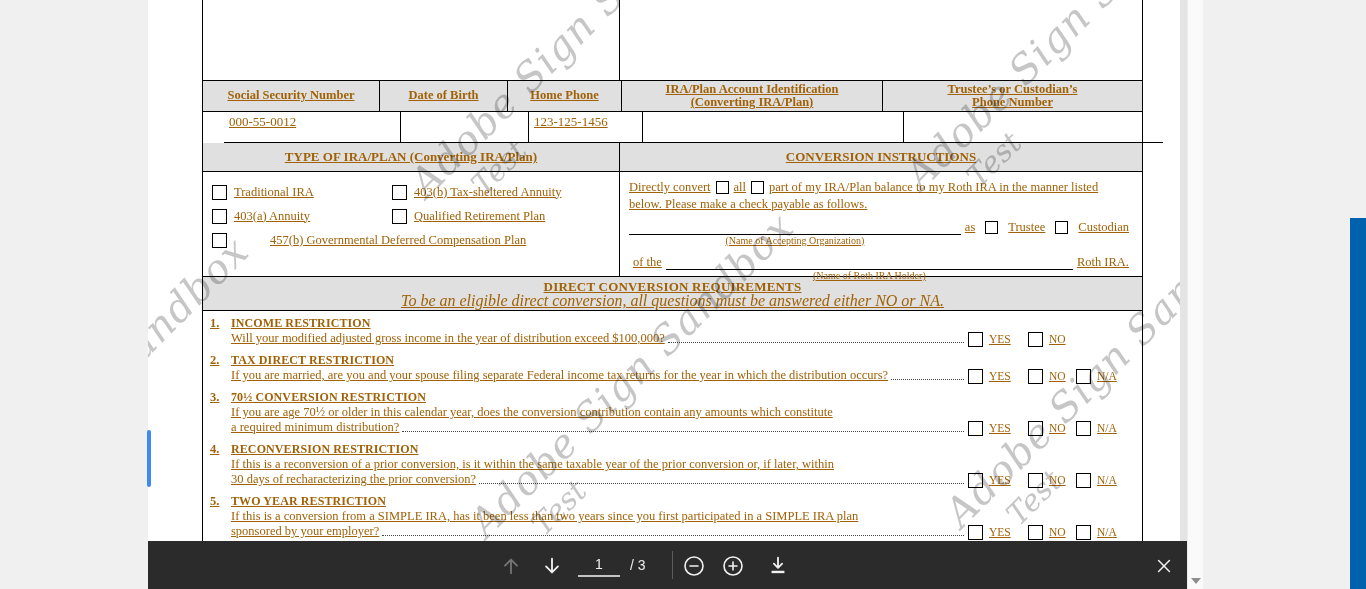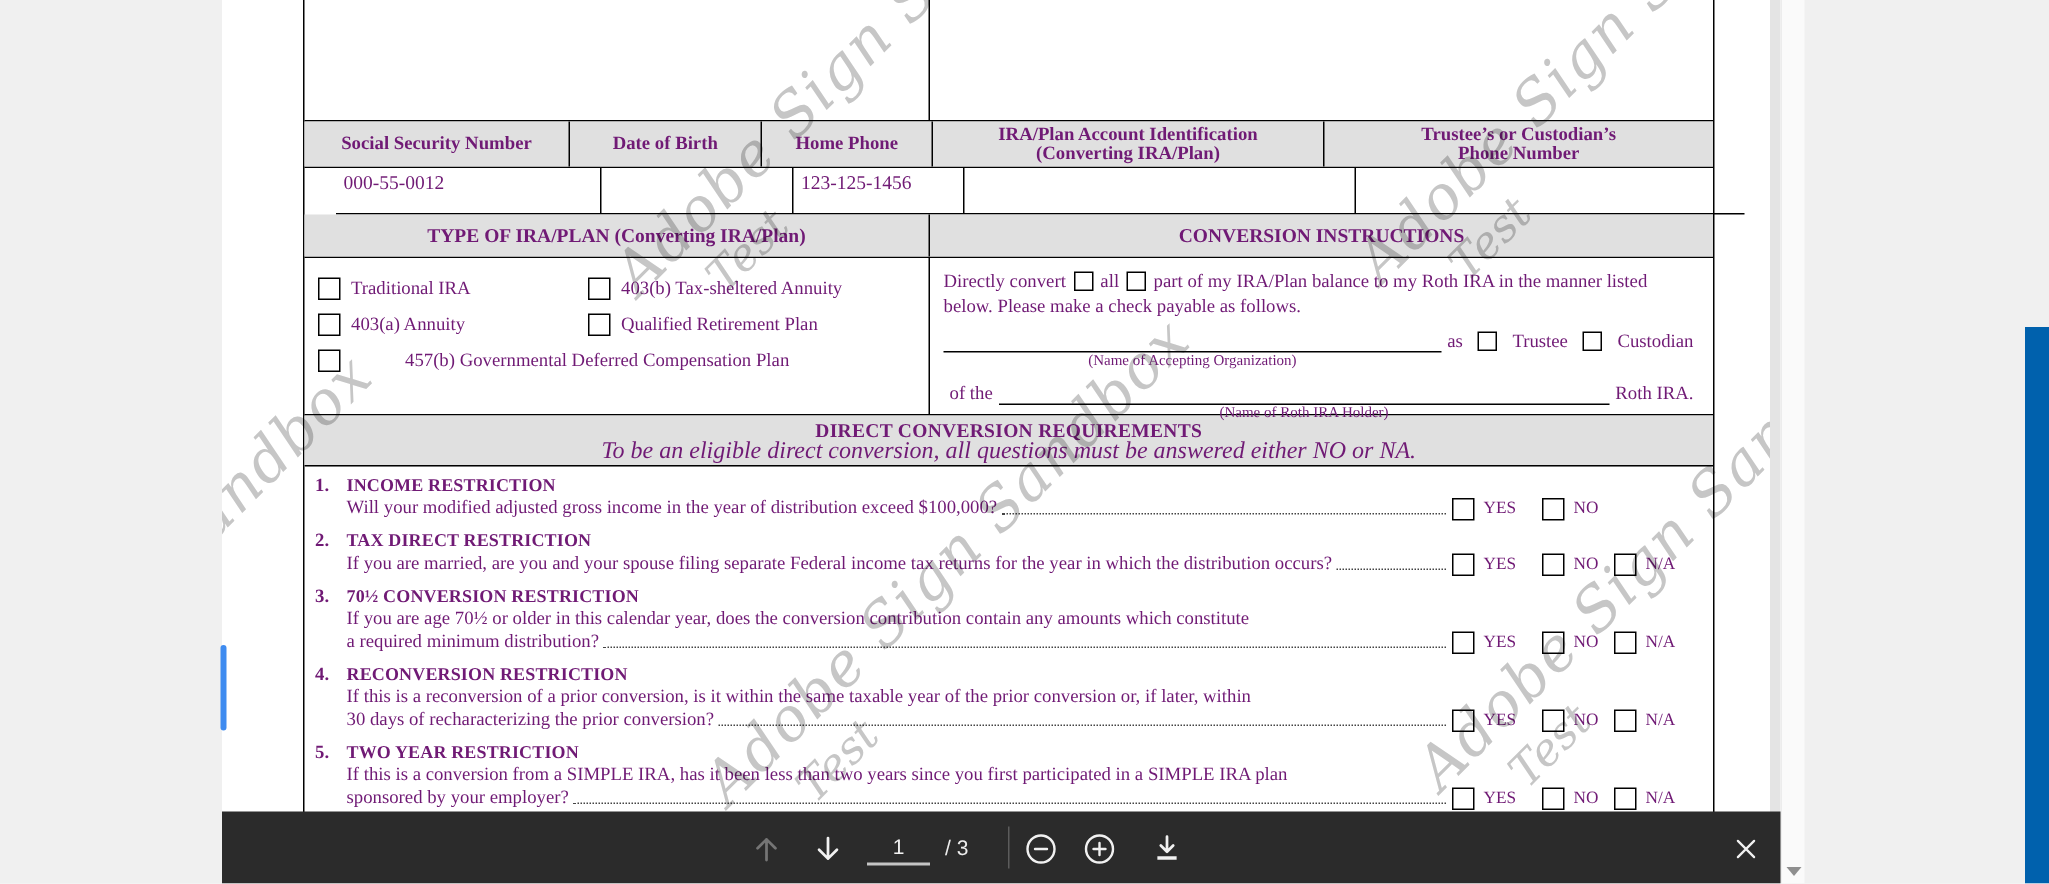--- a/index.html
+++ b/index.html
@@ -12,21 +12,21 @@
 
   
   .wm-layer { position:absolute; inset:0; pointer-events:none; mix-blend-mode:multiply; z-index:5; }
   .wm { position:absolute; transform:translate(-50%,-50%) rotate(-45deg); color:#c6c6c6;
         font-style:italic; font-family:"DejaVu Serif",serif; white-space:nowrap; }
   .wm .wm1 { font-size:40px; line-height:44px; letter-spacing:1px; }
   .wm .wm2 { font-size:30px; line-height:34px; margin-left:42px; margin-top:4px; }
 
   
   .doc { position:absolute; left:54px; top:0; width:941px; height:545px;
-         border-left:1.6px solid #000; border-right:1.6px solid #000; color:#701a75; z-index:2; }
+         border-left:1.6px solid #000; border-right:1.6px solid #000; color:#a16207; z-index:2;text-decoration:underline; }
   .row { display:flex; width:100%; }
   .cell { position:relative; }
   .cell + .cell { border-left:1.6px solid #000; }
   .gray { background:#e0e0e0; }
 
   .row-empty { height:80px; }
   .row-empty .cell:nth-child(1){ width:416px; }
   .row-empty .cell:nth-child(2){ flex:1; }
 
   .row-head { height:32px; border-top:1.9px solid #000; border-bottom:1.6px solid #000; }

